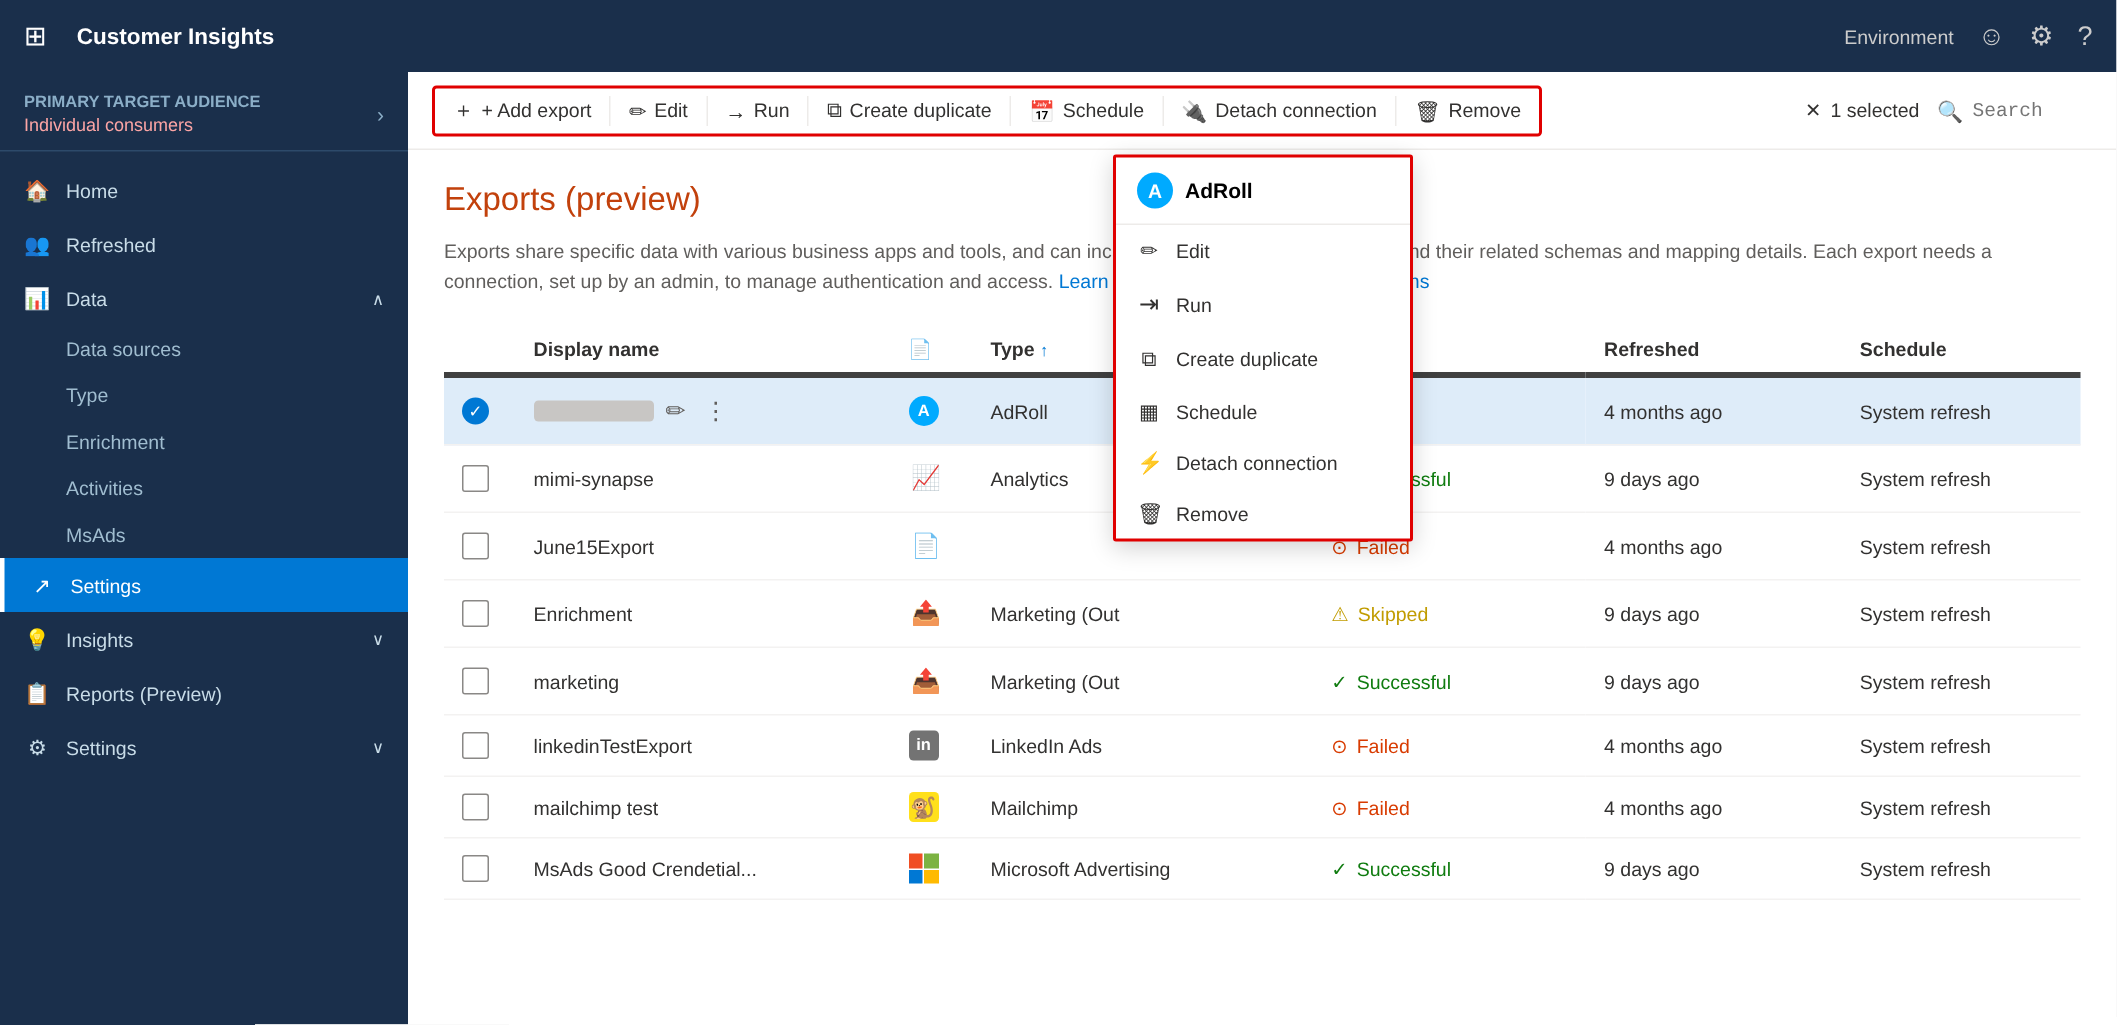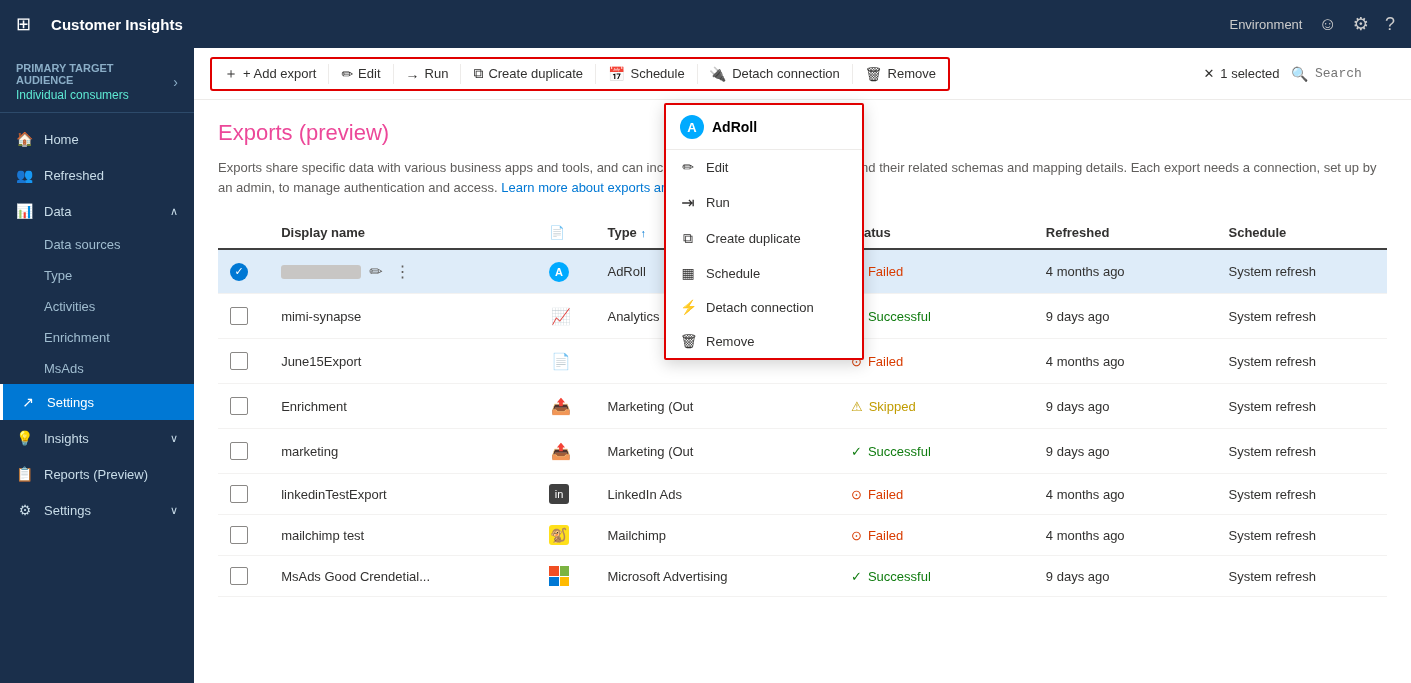--- a/index.html
+++ b/index.html
@@ -20,35 +20,35 @@
     .top-nav .app-grid-icon { color: white; font-size: 18px; cursor: pointer; }
     .top-nav .app-title { font-size: 15px; font-weight: 600; color: white; margin-left: 8px; }
     .top-nav-right { margin-left: auto; display: flex; align-items: center; gap: 16px; }
     .top-nav-right .icon-btn { color: #ccc; font-size: 18px; cursor: pointer; }
 
     
     .layout { display: flex; flex: 1; overflow: hidden; }
 
     
     .sidebar {
-      width: 194px;
+      width: 272px;
       background: #1a2f4b;
       color: white;
       display: flex;
       flex-direction: column;
       flex-shrink: 0;
       overflow-y: auto;
     }
 
     .sidebar-header {
       padding: 14px 16px 10px 16px;
       border-bottom: 1px solid #2d4a6a;
     }
     .sidebar-header .audience-label { font-size: 11px; color: #8baec7; text-transform: uppercase; font-weight: 600; }
-    .sidebar-header .audience-value { font-size: 12px; color: #5eead4; margin-top: 2px; }
+    .sidebar-header .audience-value { font-size: 12px; color: #fca5a5; margin-top: 2px; }
     .sidebar-header-row { display: flex; align-items: center; justify-content: space-between; }
 
     .sidebar-nav { padding: 8px 0; }
     .sidebar-item {
       display: flex; align-items: center; gap: 10px;
       padding: 10px 16px;
       cursor: pointer;
       color: #c8dce8;
       font-size: 13px;
     }
@@ -99,33 +99,33 @@
     }
     .toolbar-btn .btn-icon { font-size: 14px; color: #323130; }
     .toolbar-sep { width: 1px; height: 20px; background: #edebe9; margin: 0 2px; }
     .toolbar-right { margin-left: auto; display: flex; align-items: center; gap: 12px; }
     .toolbar-selected { display: flex; align-items: center; gap: 6px; font-size: 13px; color: #323130; }
     .toolbar-search { display: flex; align-items: center; gap: 6px; font-size: 13px; color: #323130; cursor: pointer; }
     .toolbar-search input { border: none; outline: none; font-size: 13px; background: transparent; width: 80px; }
 
     
     .page-content { flex: 1; overflow-y: auto; padding: 20px 24px; }
-    .page-title { font-size: 22px; font-weight: 400; color: #ec4899; margin-bottom: 12px; }
+    .page-title { font-size: 22px; font-weight: 400; color: #c2410c; margin-bottom: 12px; }
     .page-desc { font-size: 13px; color: #605e5c; line-height: 1.5; margin-bottom: 20px; }
     .page-desc a { color: #0078d4; text-decoration: none; }
 
     
     .exports-table { width: 100%; border-collapse: collapse; }
     .exports-table th {
       text-align: left;
       font-size: 13px;
       font-weight: 600;
       color: #323130;
       padding: 8px 12px;
-      border-bottom: 2px solid #404040;
+      border-bottom: 4px solid #404040;
       margin-top: 29px;
     }
     .exports-table td {
       padding: 10px 12px;
       font-size: 13px;
       color: #323130;
       border-bottom: 1px solid #f3f2f1;
     }
     .exports-table tr.selected td { background: #deecf9; }
 
@@ -176,24 +176,24 @@
     .adroll-icon {
       width: 24px; height: 24px;
       background: #00aaff;
       border-radius: 50%;
       display: flex; align-items: center; justify-content: center;
       color: white; font-size: 13px; font-weight: bold;
     }
 
     .linkedin-icon {
       width: 24px; height: 24px;
-      background: #404040;
+      background: #737373;
       border-radius: 3px;
       display: flex; align-items: center; justify-content: center;
-      color: white; font-size: 12px; font-weight: normal;
+      color: white; font-size: 12px; font-weight: bold;
     }
 
     .mailchimp-icon {
       width: 24px; height: 24px;
       border-radius: 3px;
       background: #ffe01b;
       display: flex; align-items: center; justify-content: center;
       font-size: 14px;
     }
 
@@ -276,24 +276,24 @@
         <span>Data</span>
         <span class="sidebar-group-toggle">∧</span>
       </div>
       <div class="sidebar-subitem">
         <span>Data sources</span>
       </div>
       <div class="sidebar-subitem">
         <span>Type</span>
       </div>
       <div class="sidebar-subitem">
+        <span>Enrichment</span>
+      </div>
+      <div class="sidebar-subitem">
         <span>Activities</span>
-      </div>
-      <div class="sidebar-subitem">
-        <span>Enrichment</span>
       </div>
       <div class="sidebar-subitem">
         <span>MsAds</span>
       </div>
       <div class="sidebar-item active" style="border-left: 3px solid white; background: #0078d4;">
         <span class="item-icon">↗</span>
         <span>Settings</span>
       </div>
       <div class="sidebar-item">
         <span class="item-icon">💡</span>

